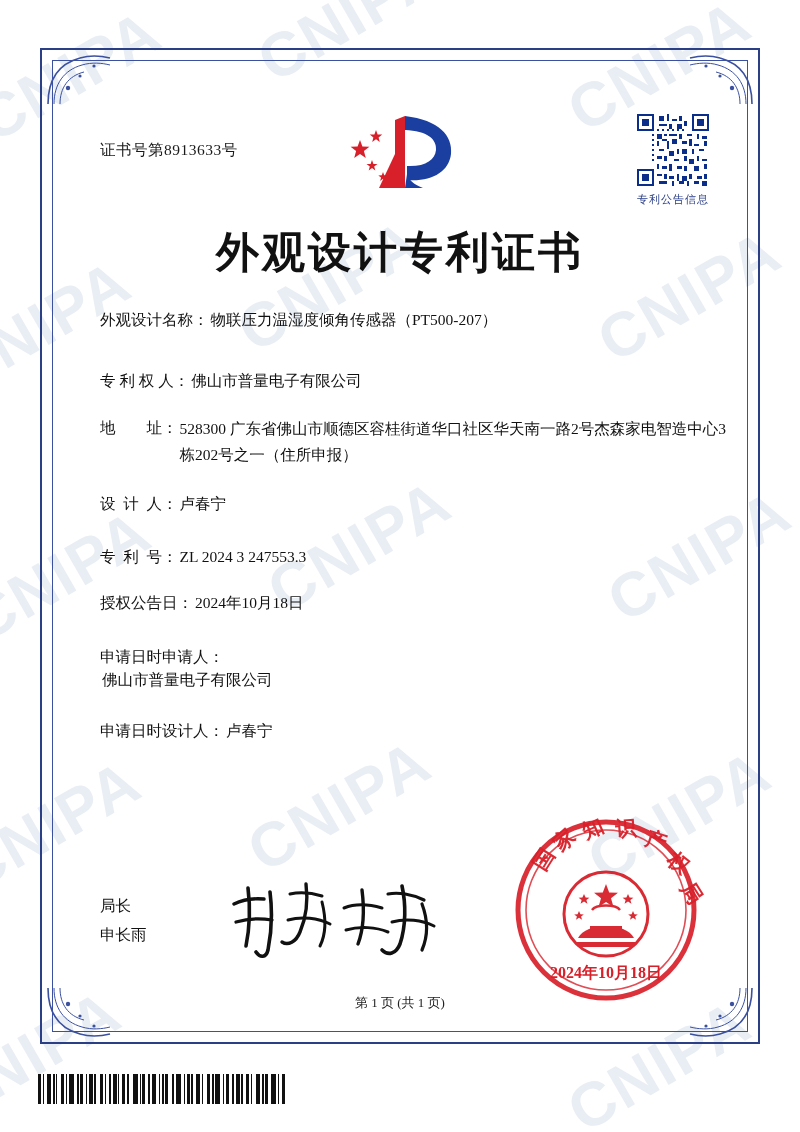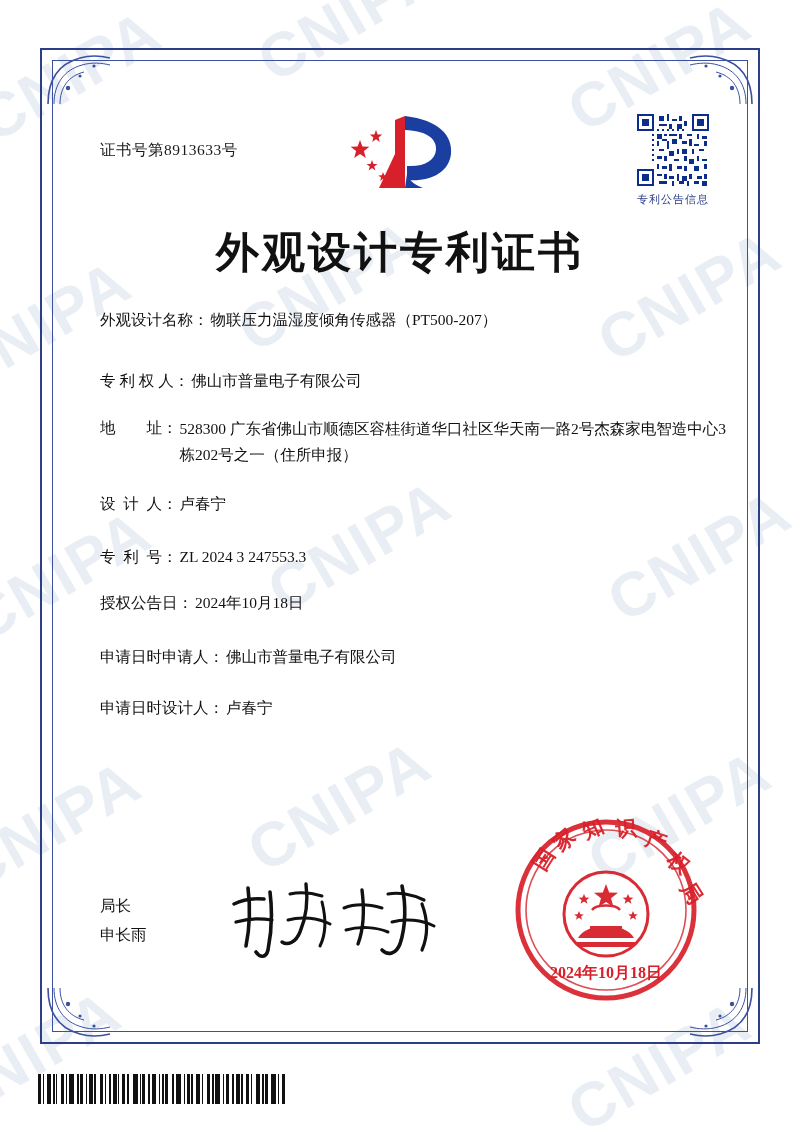--- a/index.html
+++ b/index.html
@@ -391,21 +391,21 @@
         </span>
       </div>
 
       <div class="row two">
         <span class="half right">
           <span class="lbl">授权公告日：</span>
           <span class="val">2024年10月18日</span>
         </span>
       </div>
 
-      <div class="row" style="margin-top:30px;">
+      <div class="row" style="margin-top:30px;flex-direction:column;">
         <span class="lbl">申请日时申请人：</span>
         <span class="val">佛山市普量电子有限公司</span>
       </div>
 
       <div class="row" style="margin-top:28px;">
         <span class="lbl">申请日时设计人：</span>
         <span class="val">卢春宁</span>
       </div>
 
     </div>
@@ -468,20 +468,21 @@
             <polygon points="73,101 74.4,104.2 77.8,104.4 75.1,106.4 76,109.8 73,107.8 70,109.8 70.9,106.4 68.2,104.4 71.6,104.2"></polygon>
             <polygon points="127,101 128.4,104.2 131.8,104.4 129.1,106.4 130,109.8 127,107.8 124,109.8 124.9,106.4 122.2,104.4 125.6,104.2"></polygon>
           </g>
           <path d="M86 100 C90 94 110 94 114 100" fill="none" stroke="#d8202a" stroke-width="2.4"></path>
         </g>
 
         <text x="100" y="168" text-anchor="middle" fill="#d8202a" font-family="Liberation Serif, serif" font-size="16" font-weight="700">2024年10月18日</text>
       </svg>
     </div>
 
+    <div class="footer-page">第 1 页 (共 1 页)</div>
 
   </div>
 
   <div class="barcode">
     <i style="width:3px"></i>
       <i class="w" style="width:2px"></i>
     <i style="width:1px"></i>
       <i class="w" style="width:3px"></i>
     <i style="width:4px"></i>
       <i class="w" style="width:2px"></i>

